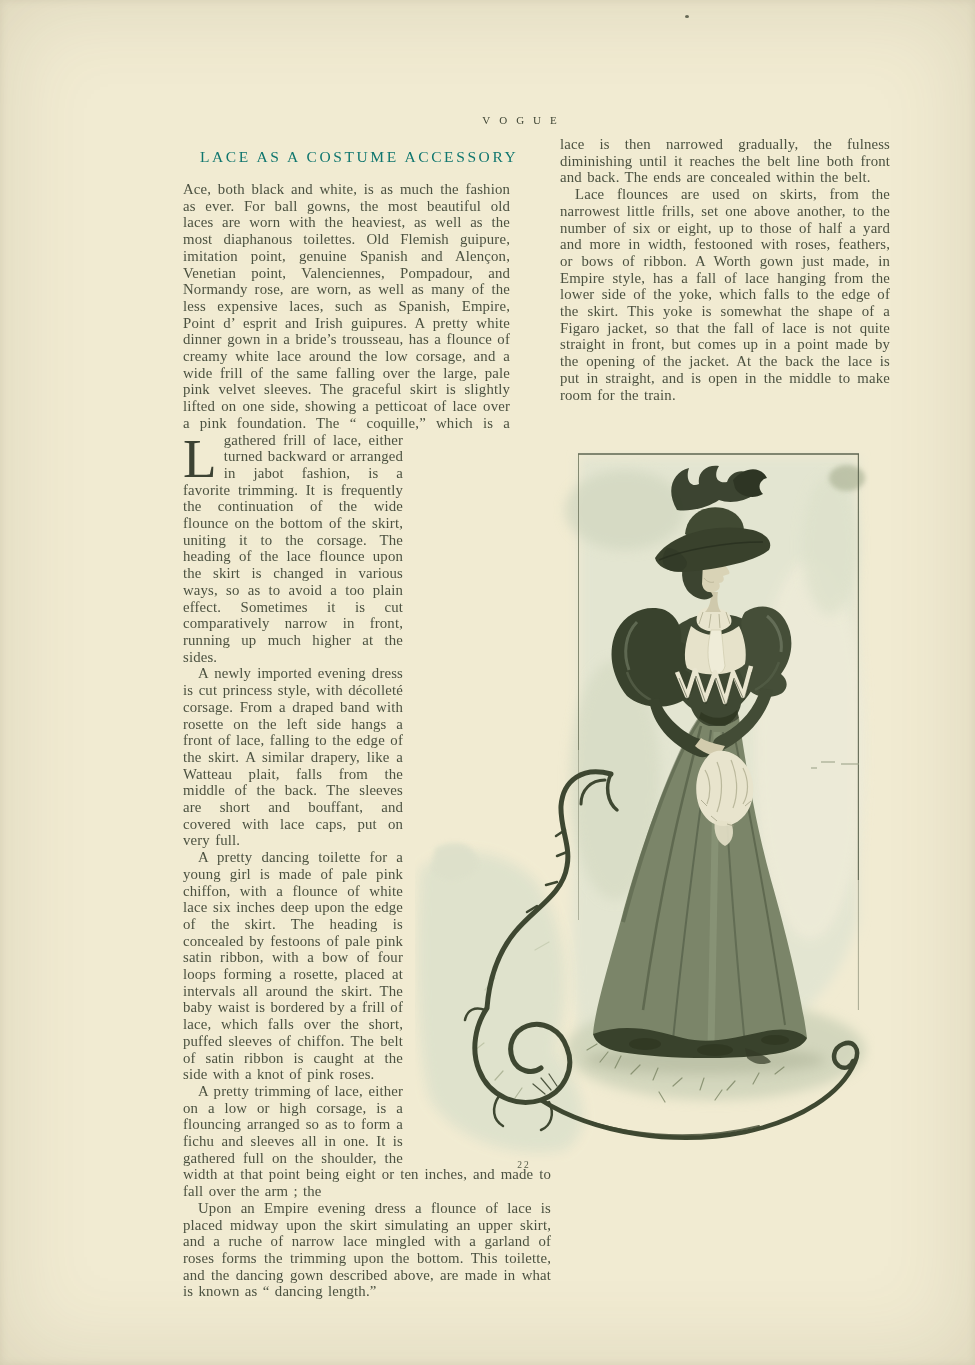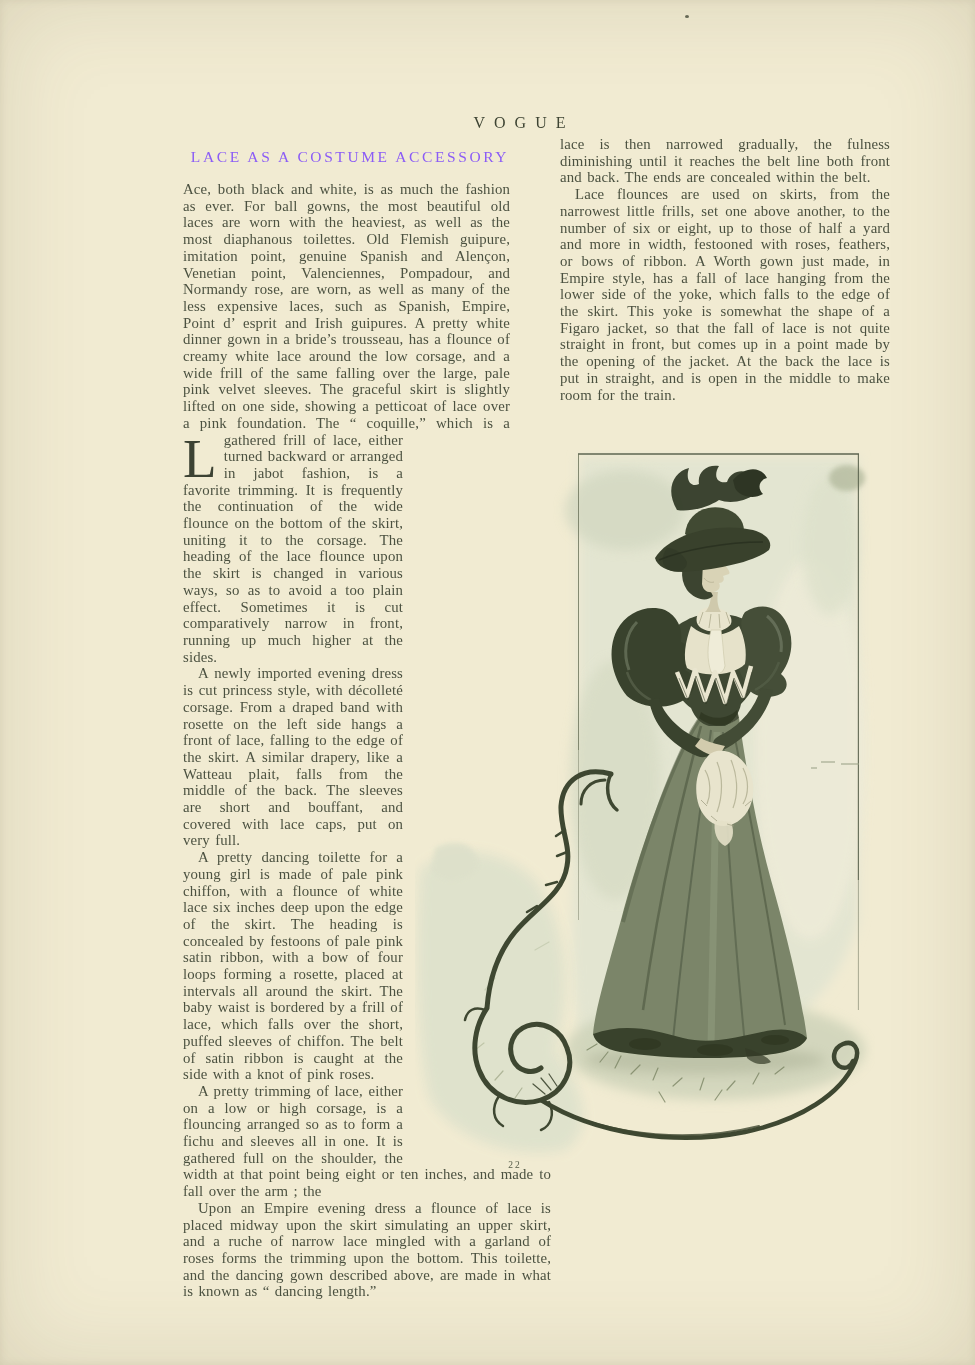--- a/index.html
+++ b/index.html
@@ -8,45 +8,45 @@
     width:975px;height:1365px;
     margin:0 auto;
     background:#f1ebd2;
     box-shadow:inset 0 0 90px rgba(105,95,55,0.16), inset 0 0 8px rgba(90,80,50,0.10);
     font-family:"Liberation Serif","DejaVu Serif",serif;
     color:#4b5140;
     overflow:hidden;
   }
   .masthead{
     position:absolute;left:183px;top:114px;width:682px;
-    text-align:center;font-size:16px;letter-spacing:9px;
+    text-align:center;font-size:11px;letter-spacing:9px;
     color:#3e4433;
   }
   .col-left{position:absolute;left:183px;top:148px;width:368px;}
   .article-title{
-    width:334px;margin:0 0 15px 0;text-align:center;
+    width:334px;margin:0 0 15px 17px;
     font-size:15.5px;font-weight:normal;letter-spacing:2.6px;
-    color:#8b5cf6;white-space:nowrap;
+    color:#0f766e;white-space:nowrap;
   }
   .body-text{
     font-size:14.8px;line-height:16.7px;text-align:justify;
     word-spacing:0.10em;letter-spacing:0.01em;margin:0;
   }
   .body-text.indent{text-indent:15px;font-family:Liberation Serif, serif;}
   .spacer-a{float:right;clear:right;width:41px;height:252px;}
   .spacer-b{float:right;clear:right;width:148px;height:372px;margin-top:357px;}
   .dropcap{
     float:left;font-size:55px;line-height:44px;padding:4px 7px 0 0;
     color:#3c4233;
   }
   .col-right{position:absolute;left:536px;top:136px;width:330px;margin-left:24px;}
   .illustration{position:absolute;left:415px;top:450px;width:460px;height:712px;margin:0;}
   .illustration svg{display:block;}
   .folio{
-    position:absolute;left:174px;top:1160px;width:682px;text-align:center;
+    position:absolute;left:183px;top:1160px;width:682px;text-align:center;
     font-size:9.5px;letter-spacing:2px;color:#555b48;
   }
   .speck{
     position:absolute;left:685px;top:15px;width:4px;height:3px;
     background:#454a38;border-radius:50%;opacity:.8;
   }
 </style>
 </head>
 <body>
 

